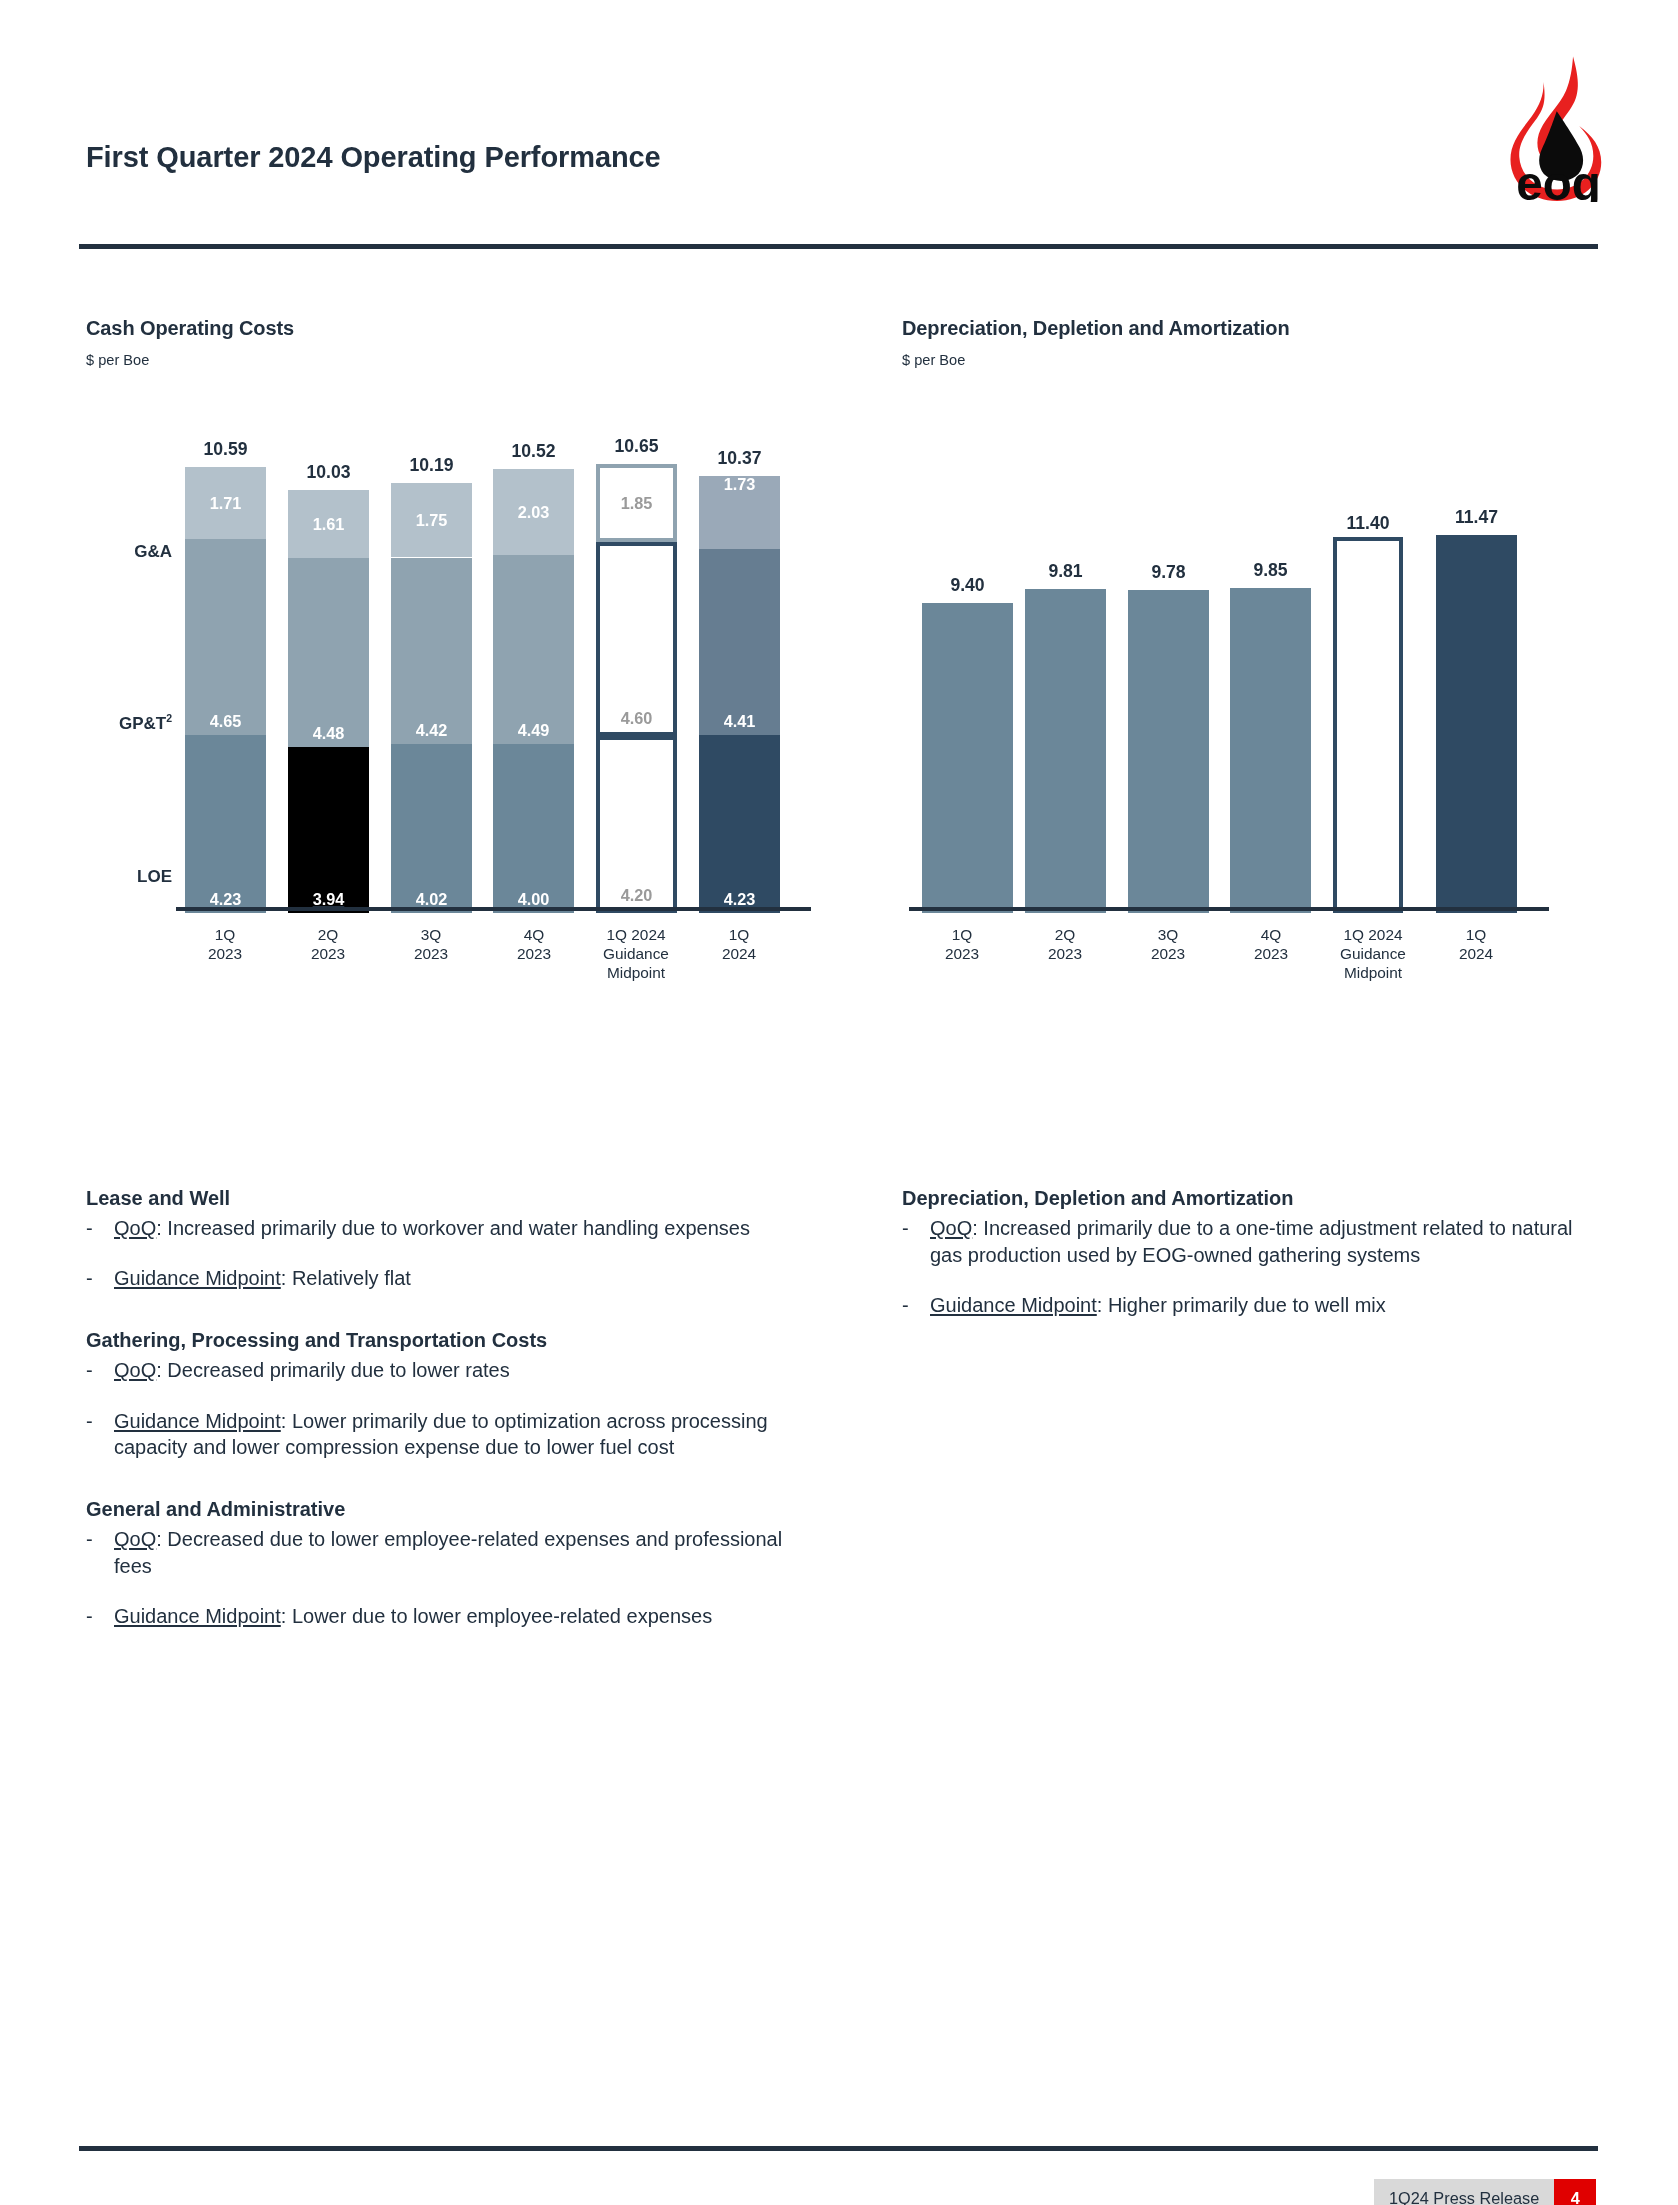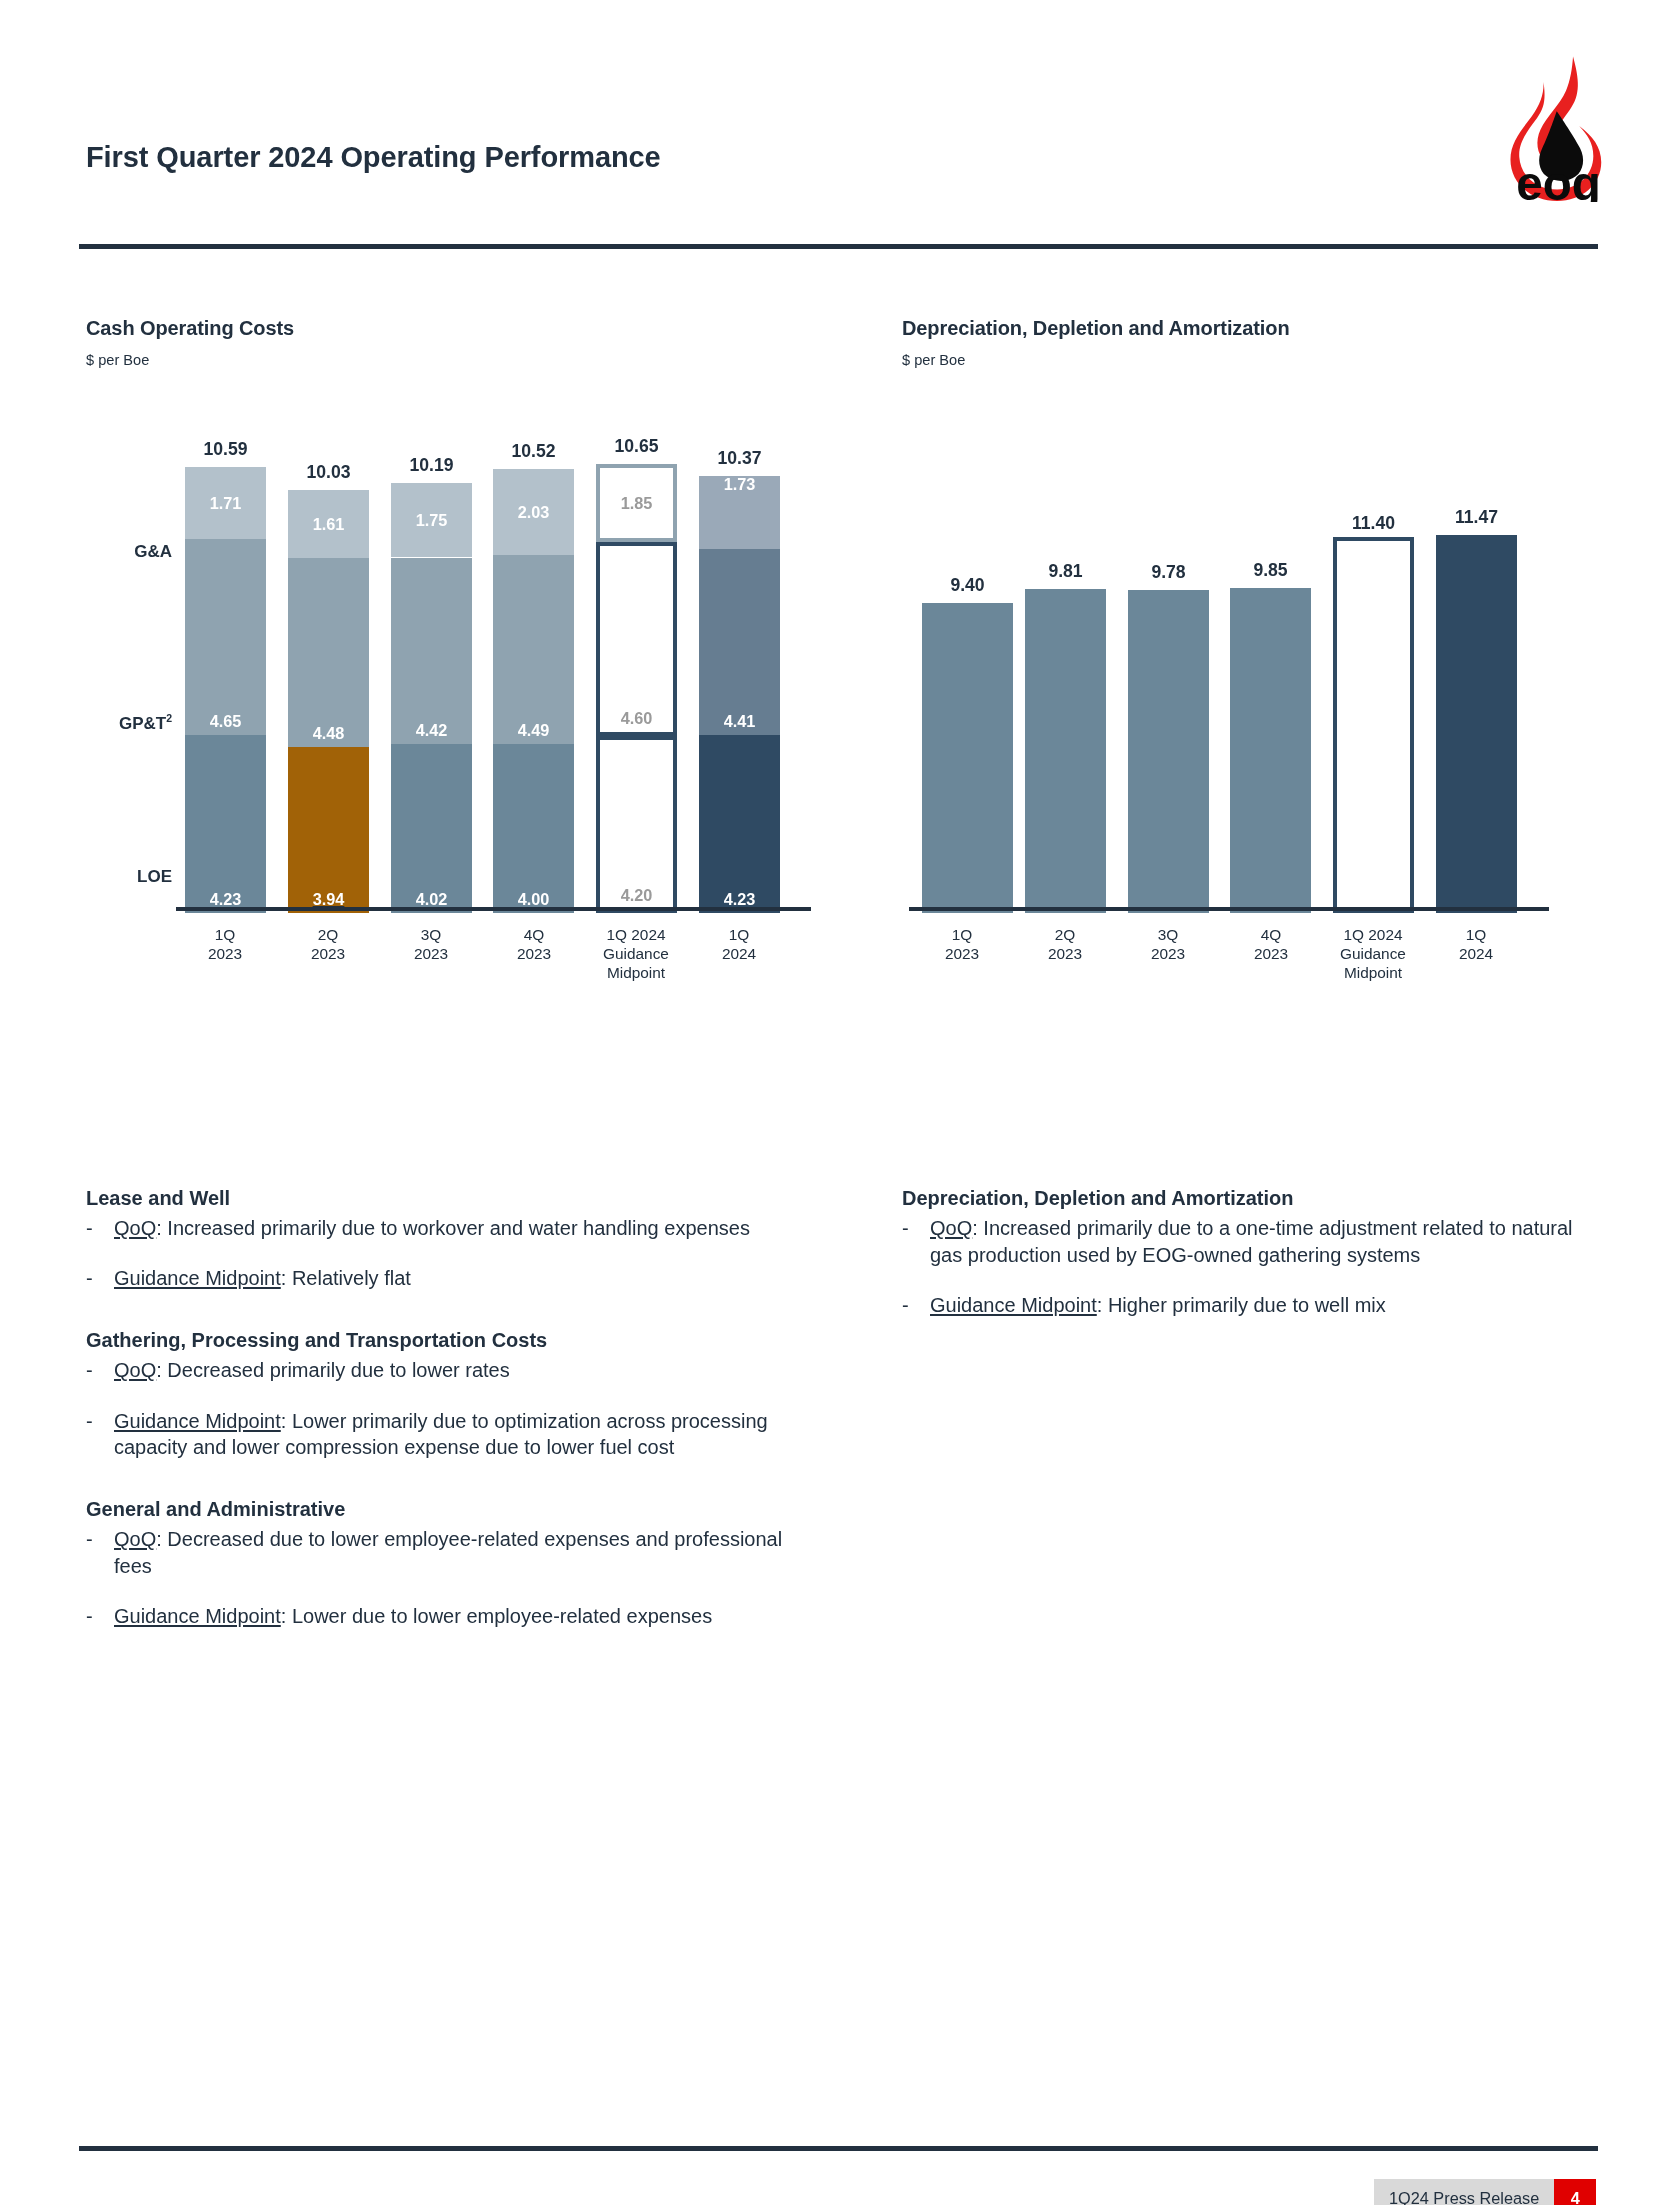--- a/index.html
+++ b/index.html
@@ -145,21 +145,21 @@
           <span class="seg-label" style="margin-bottom: 6.2px;">4.65</span>
         </div>
         <div class="seg" style="bottom: 374px; height: 72px; background: rgb(179, 193, 203); align-items: center;">
           <span class="seg-label">1.71</span>
         </div>
         <div class="total-label" style="top: -28px;">10.59</div>
       </div>
       <div class="cat-label" style="left: 40px; top: 467px; width: 138px; transform: translateX(-50%);">1Q
 2023</div>
       <div class="bar-col" style="left: 103px; width: 81px; height: 423px;">
-        <div class="seg" style="bottom: 0px; height: 166px; background: #a16207; align-items: flex-end; text-decoration: underline;">
+        <div class="seg" style="bottom: 0px; height: 166px; background: #000000; align-items: flex-end; text-decoration: underline;">
           <span class="seg-label" style="margin-bottom: 6.2px;">3.94</span>
         </div>
         <div class="seg" style="bottom: 166px; height: 189px; background: rgb(143, 163, 176); align-items: flex-end;">
           <span class="seg-label" style="margin-bottom: 6.2px;">4.48</span>
         </div>
         <div class="seg" style="bottom: 355px; height: 68px; background: rgb(179, 193, 203); align-items: center;">
           <span class="seg-label">1.61</span>
         </div>
         <div class="total-label" style="top: -28px;">10.03</div>
       </div>
@@ -244,21 +244,21 @@
       <div class="bar-col" style="left: 206px; width: 81px; height: 323px; background: rgb(107, 135, 153);">
         <div class="total-label" style="top: -28px;">9.78</div>
       </div>
       <div class="cat-label" style="left: 246px; top: 467px; width: 138px; transform: translateX(-50%);">3Q
 2023</div>
       <div class="bar-col" style="left: 308px; width: 81px; height: 325px; background: rgb(107, 135, 153); margin-top: 24px;">
         <div class="total-label" style="top: -28px;">9.85</div>
       </div>
       <div class="cat-label" style="left: 349px; top: 467px; width: 138px; transform: translateX(-50%);">4Q
 2023</div>
-      <div class="bar-col" style="left: 411px; width: 81px; height: 376px; background: rgb(255, 255, 255); border: 4.4px solid rgb(47, 74, 99); box-sizing: border-box;">
+      <div class="bar-col" style="left: 411px; width: 70px; height: 376px; background: rgb(255, 255, 255); border: 4.4px solid rgb(47, 74, 99); box-sizing: border-box;">
         <div class="total-label" style="top: -28px;">11.40</div>
       </div>
       <div class="cat-label" style="left: 451px; top: 467px; width: 138px; transform: translateX(-50%);">1Q 2024
 Guidance
 Midpoint</div>
       <div class="bar-col" style="left: 514px; width: 81px; height: 378px; background: rgb(47, 74, 99);">
         <div class="total-label" style="top: -28px;">11.47</div>
       </div>
       <div class="cat-label" style="left: 554px; top: 467px; width: 138px; transform: translateX(-50%);">1Q
 2024</div>

